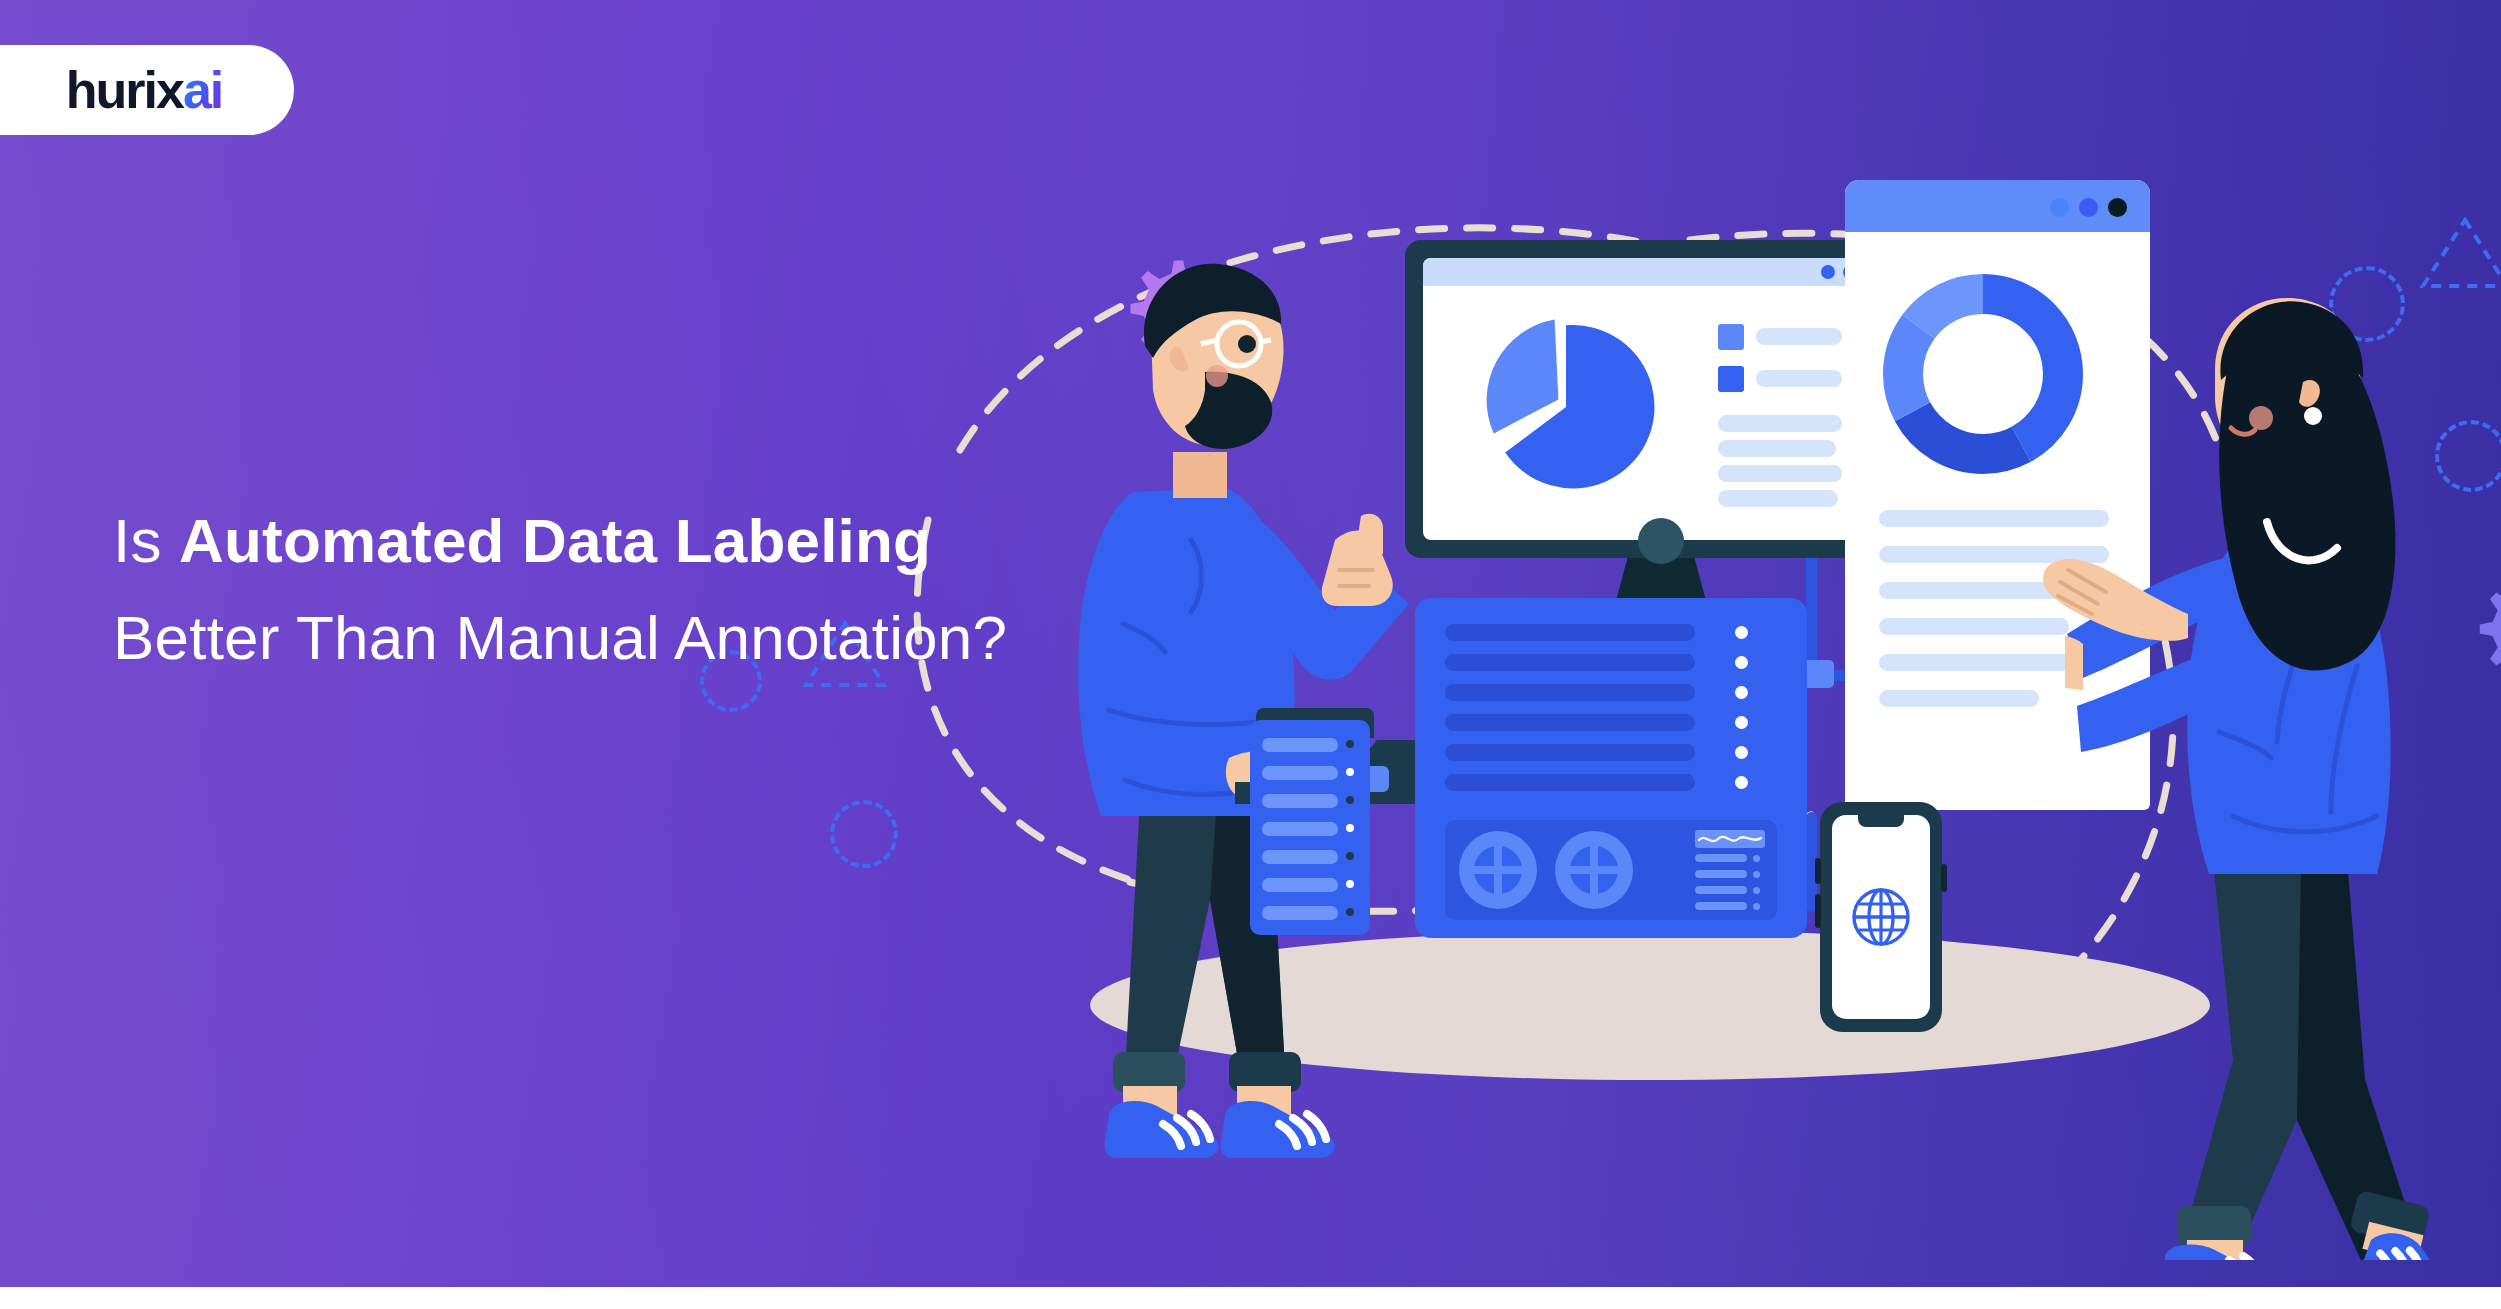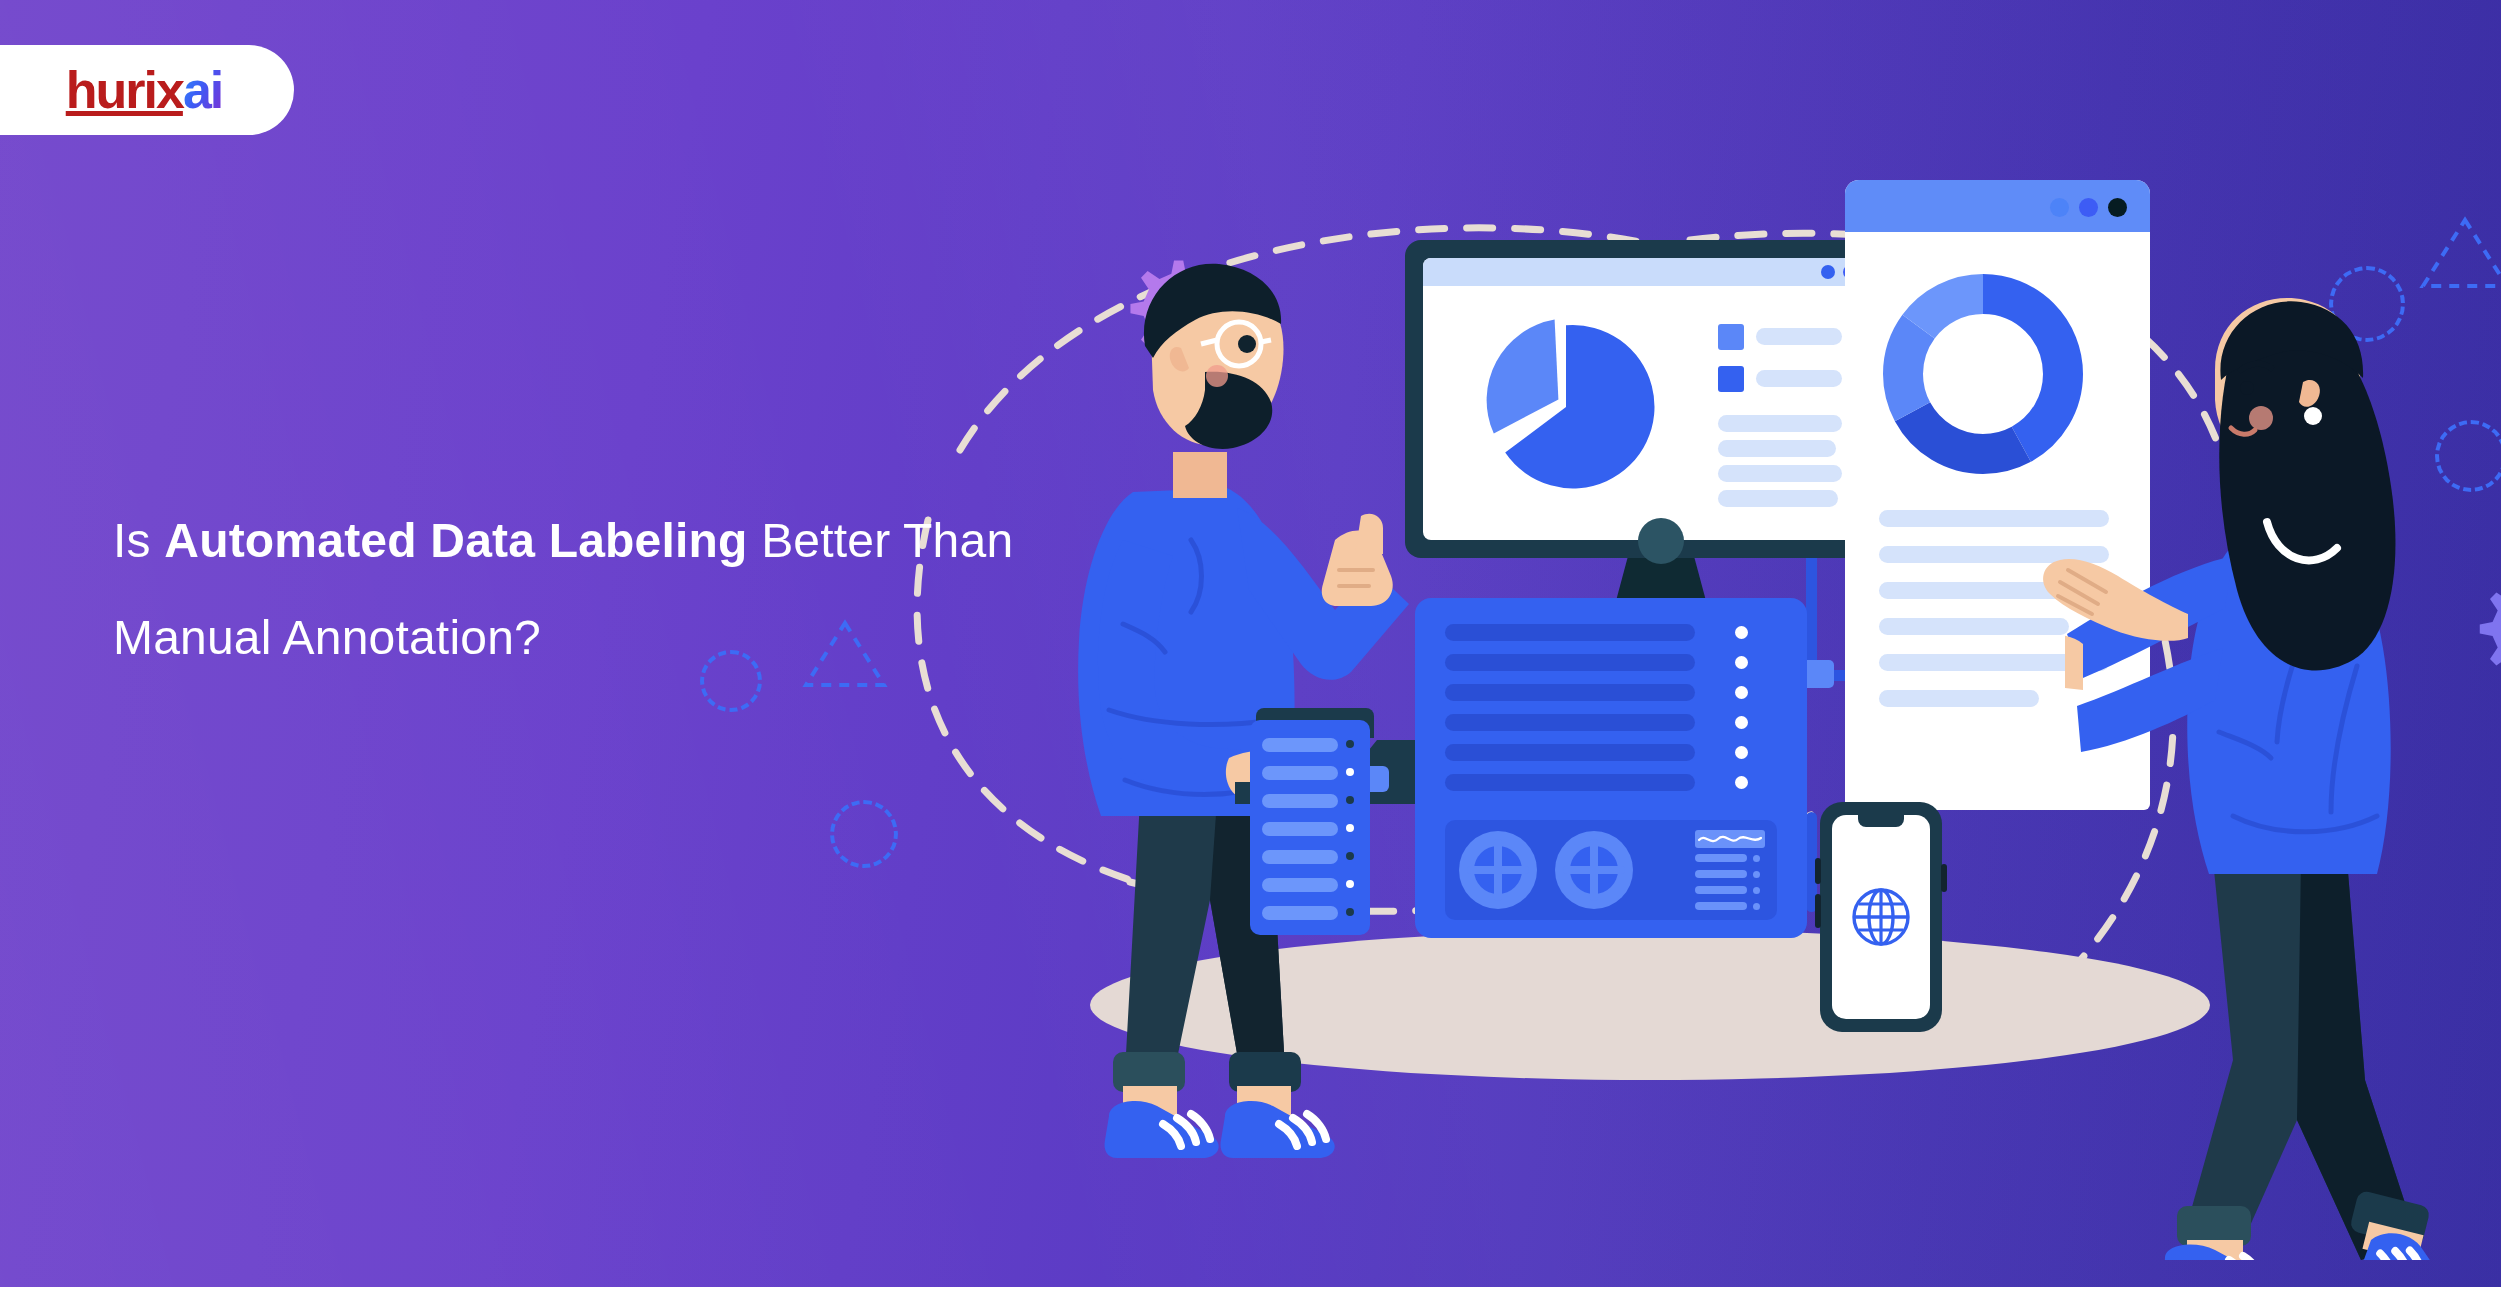--- a/index.html
+++ b/index.html
@@ -30,32 +30,32 @@
     width:330px; height:90px;
     background:#ffffff;
     border-radius:0 46px 46px 0;
     display:flex; align-items:center; justify-content:center;
     padding-left:30px;
   }
   #logo-pill .logo-text {
     font-size:52px; font-weight:700; letter-spacing:-2px;
     line-height:1; display:flex; align-items:baseline;
   }
-  .logo-hurix { color:#b91c1c;text-decoration:underline; }
+  .logo-hurix { color:#0f172a; }
   .logo-ai {
     background:linear-gradient(115deg,#2f8dfa 0%, #3d5cf5 45%, #7b2fd4 100%);
     -webkit-background-clip:text; background-clip:text; color:transparent;text-decoration:underline;
   }
 
   
   #headline {
     position:absolute; left:113px; top:492px;
     width:940px;
     color:#ffffff;
-    font-size:48px;
+    font-size:62px;
     line-height:97px;
     font-weight:400;
     letter-spacing:.2px;
   }
   #headline b { font-weight:700; }
 
   
   #illus { position:absolute; left:960px; top:120px; width:1545px; height:1190px; }
   .abs { position:absolute; }
 

